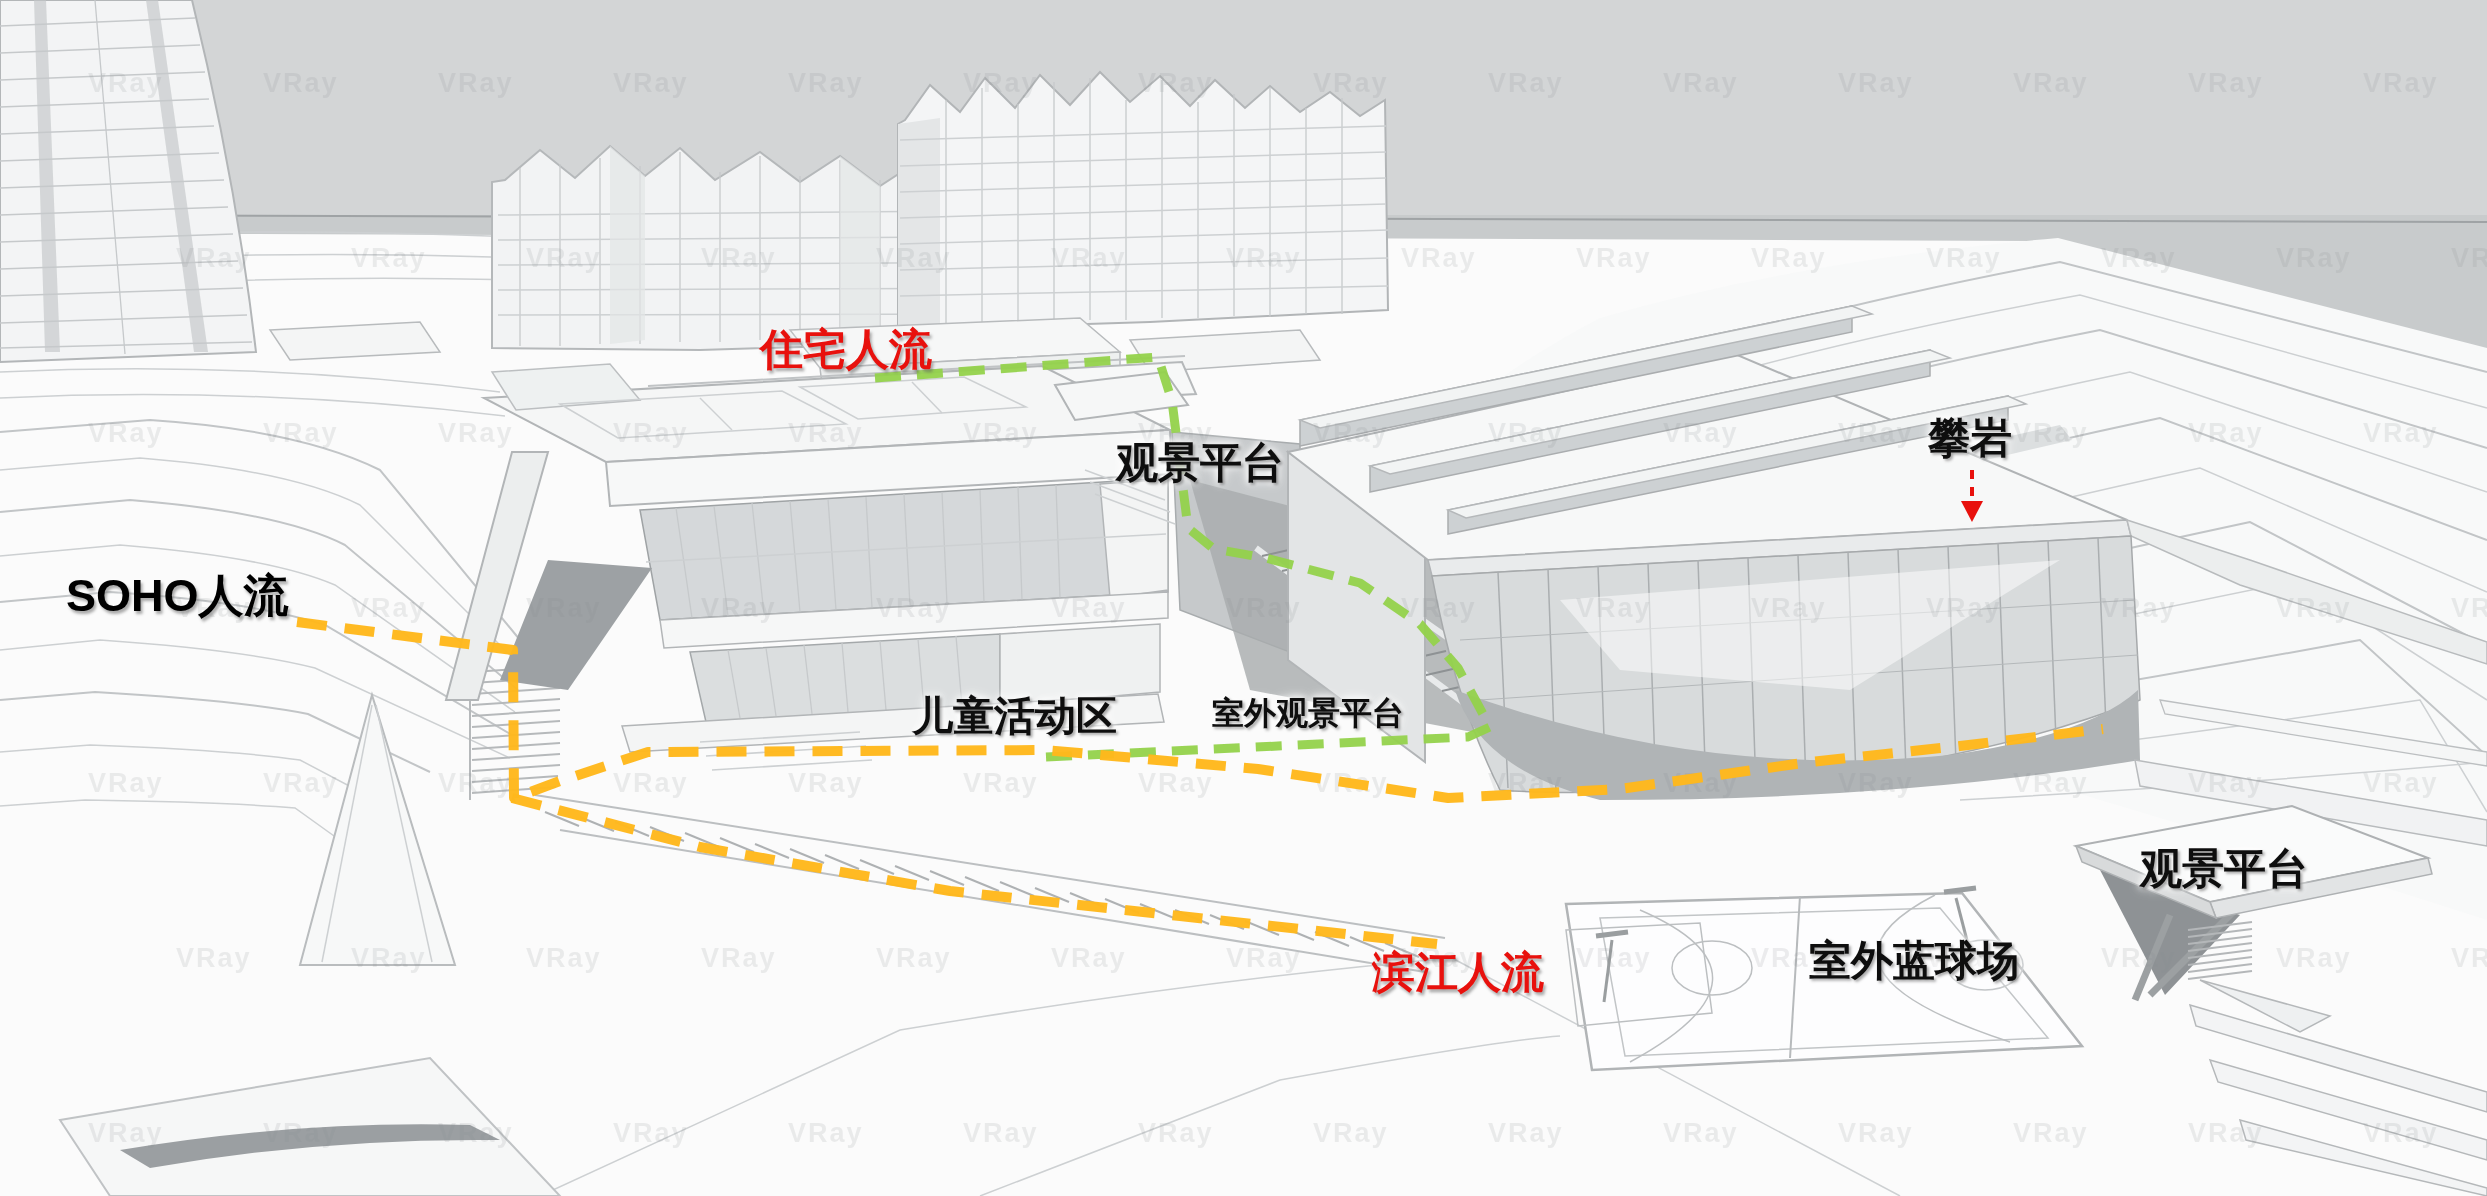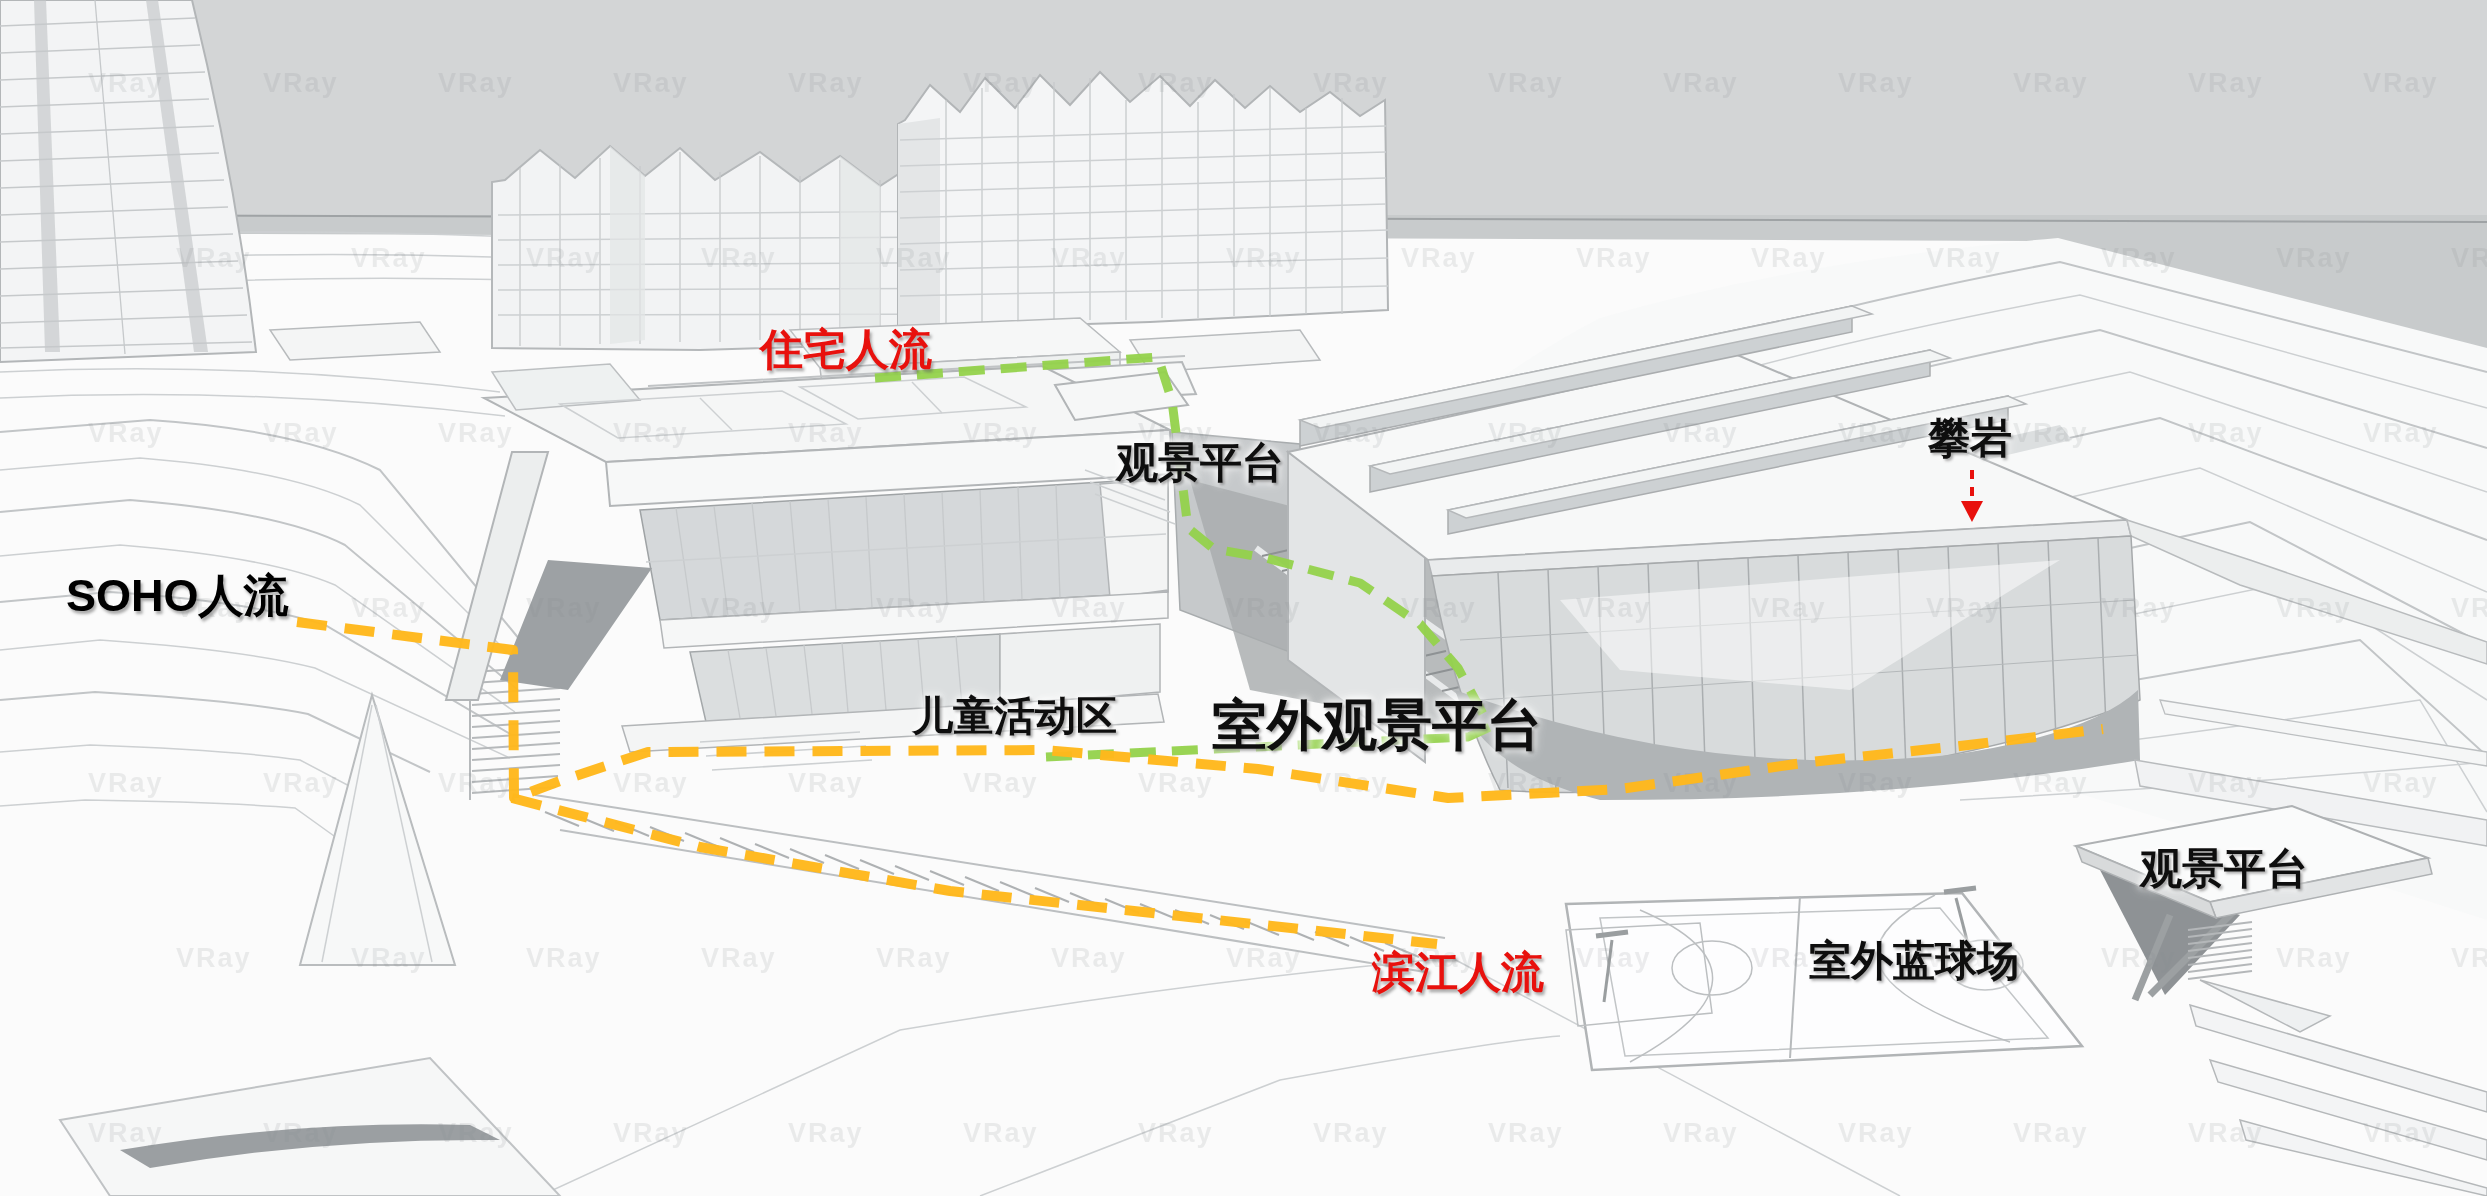--- a/index.html
+++ b/index.html
@@ -465,17 +465,17 @@
     <line x1="1972" y1="470" x2="1972" y2="506" stroke-width="4" stroke-dasharray="9 8" stroke="#e8110d"></line>
     <polygon points="1972,522 1961,501 1983,501" stroke="none" fill="#e8110d"></polygon>
   </g>
 </svg>
 
 <div class="lbl lbl-red" style="left: 760px; top: 327px; font-size: 43px; color: rgb(232, 17, 13);">住宅人流</div>
 <div class="lbl lbl-black" style="left:1116px;top:441px;font-size:42px;">观景平台</div>
 <div class="lbl lbl-black" style="left:1928px;top:376px;font-size:42px;margin-top:40px;">攀岩</div>
 <div class="lbl lbl-red" style="left: 66px; top: 572px; font-size: 45px; color: #000000;">SOHO人流</div>
 <div class="lbl lbl-black" style="left:912px;top:695px;font-size:41px;">儿童活动区</div>
-<div class="lbl lbl-black" style="left:1212px;top:697px;font-size:55px;">室外观景平台</div>
+<div class="lbl lbl-black" style="left:1212px;top:697px;font-size:32px;">室外观景平台</div>
 <div class="lbl lbl-black" style="left:2140px;top:847px;font-size:42px;">观景平台</div>
 <div class="lbl lbl-red" style="left: 1372px; top: 950px; font-size: 43px; color: rgb(232, 17, 13);">滨江人流</div>
 <div class="lbl lbl-black" style="left:1809px;top:939px;font-size:42px;">室外蓝球场</div>
 </div>
 
 </body></html>

